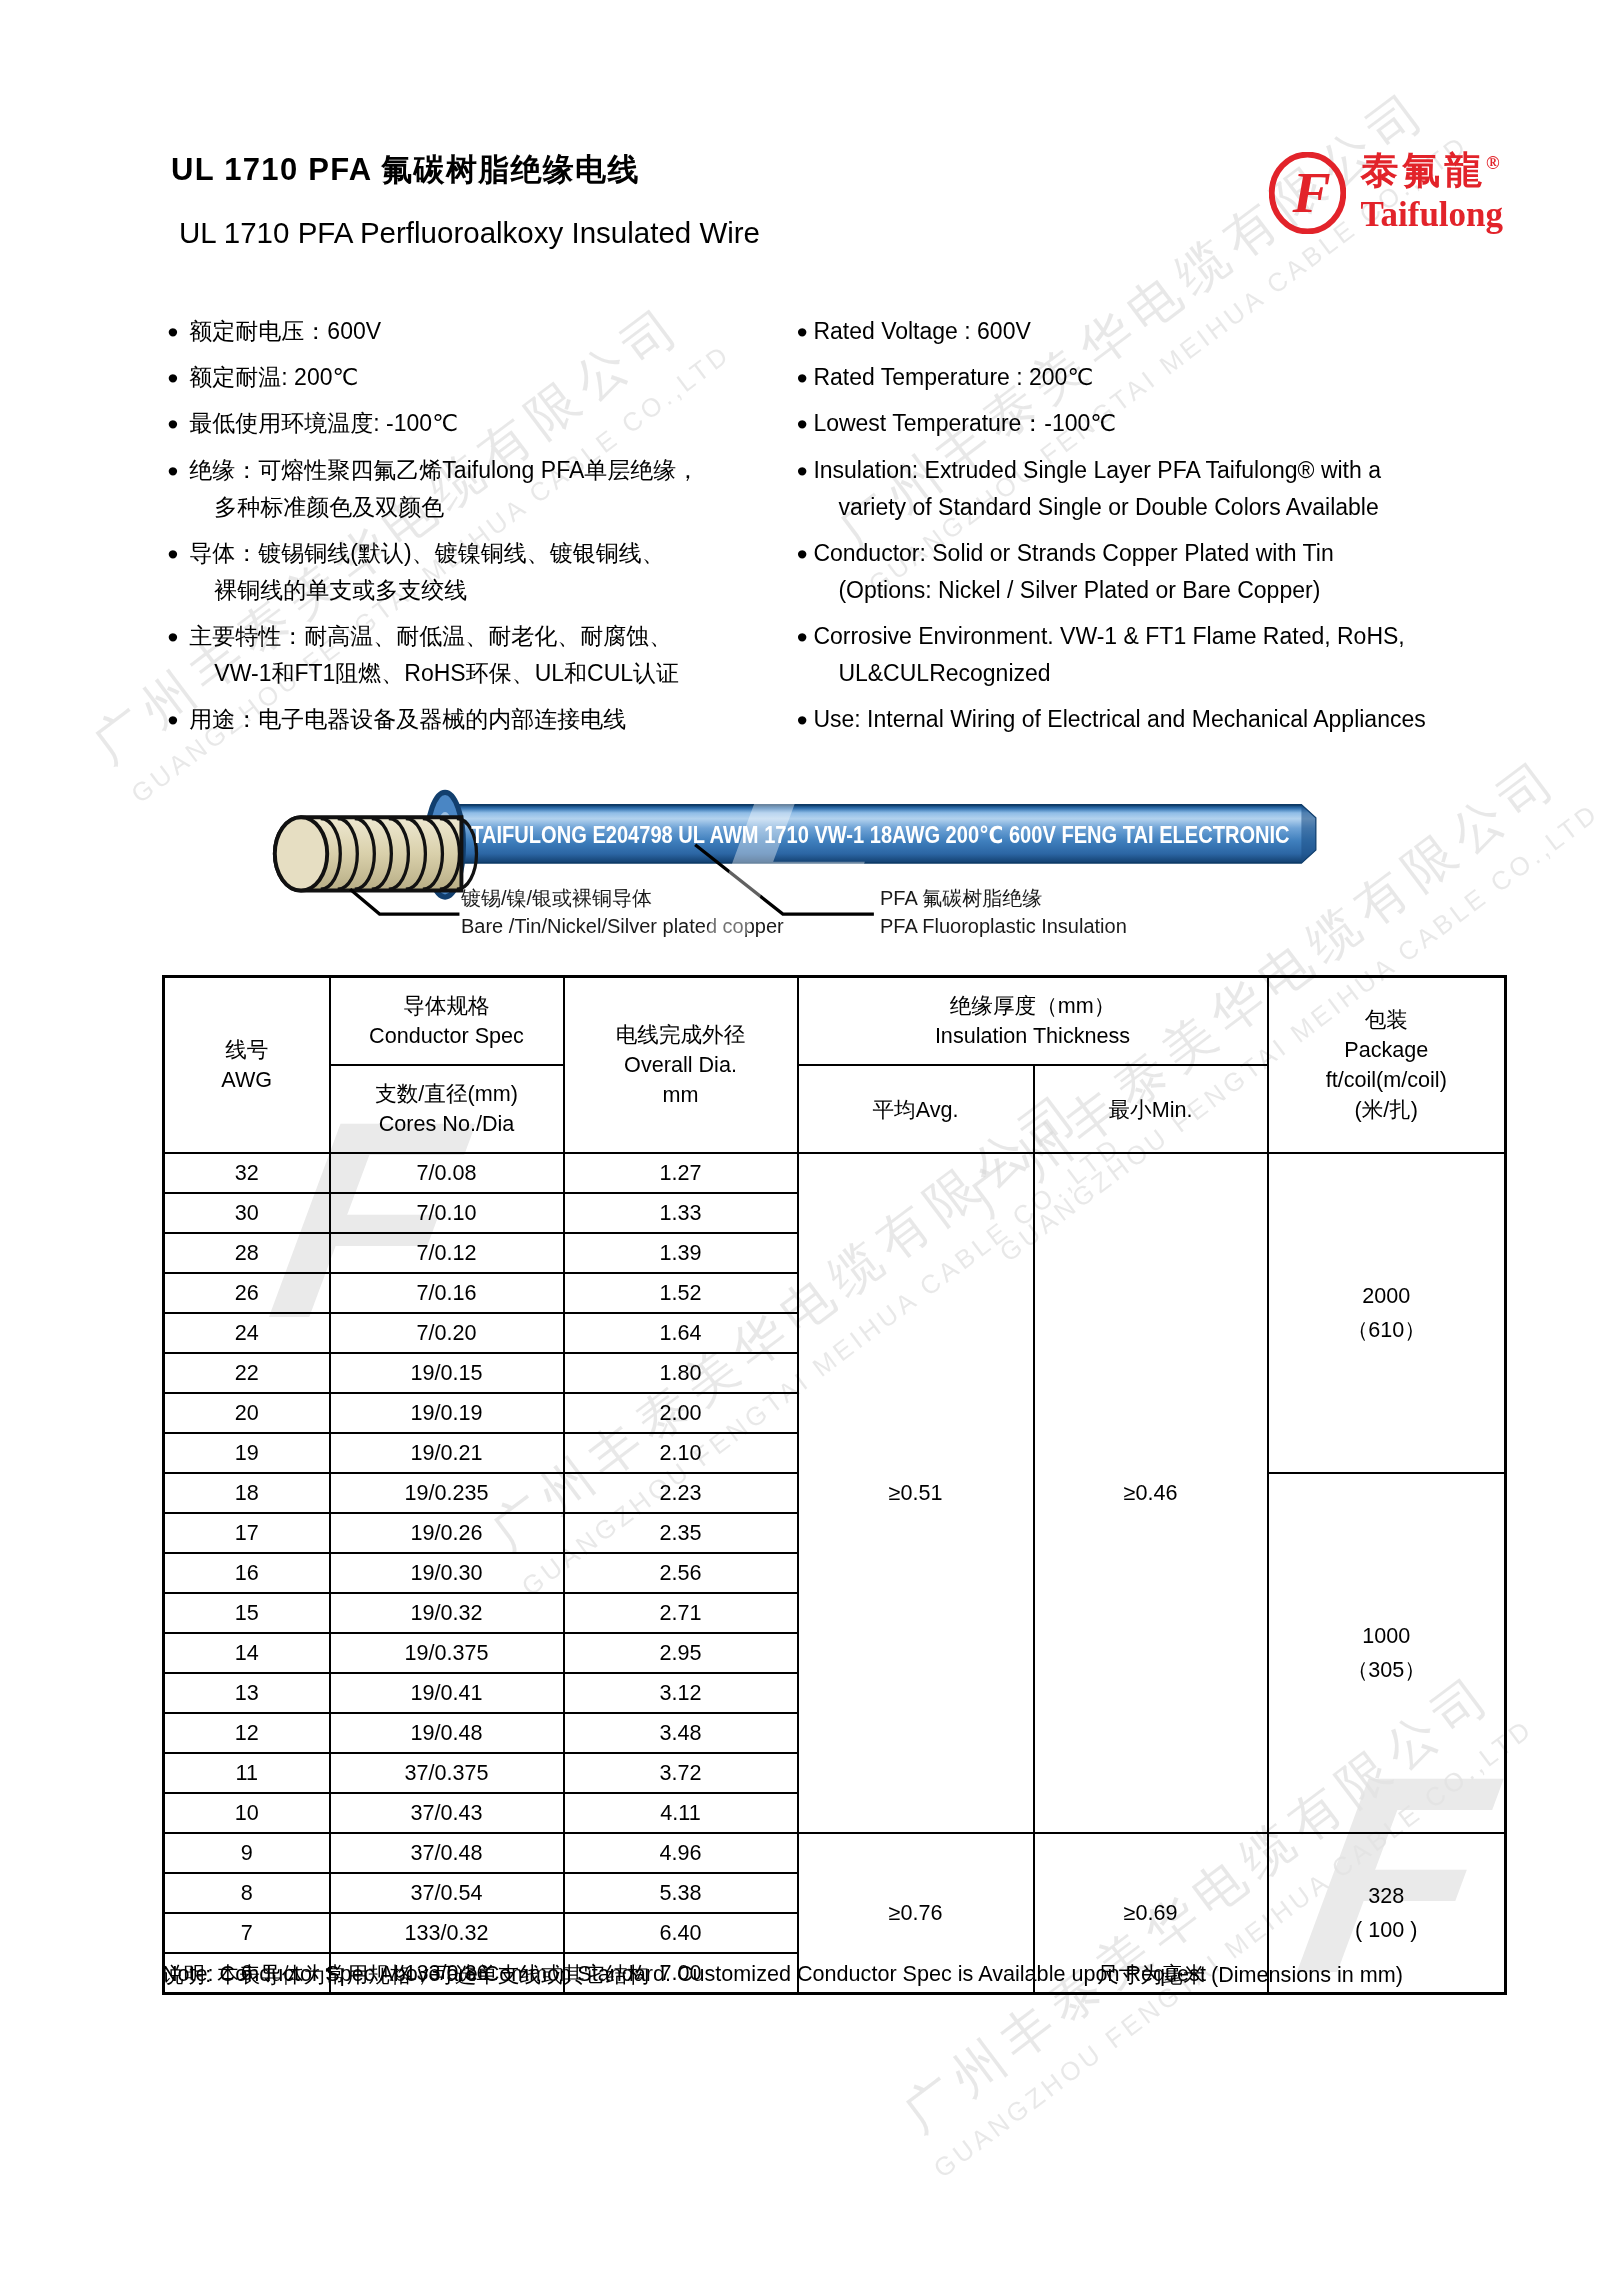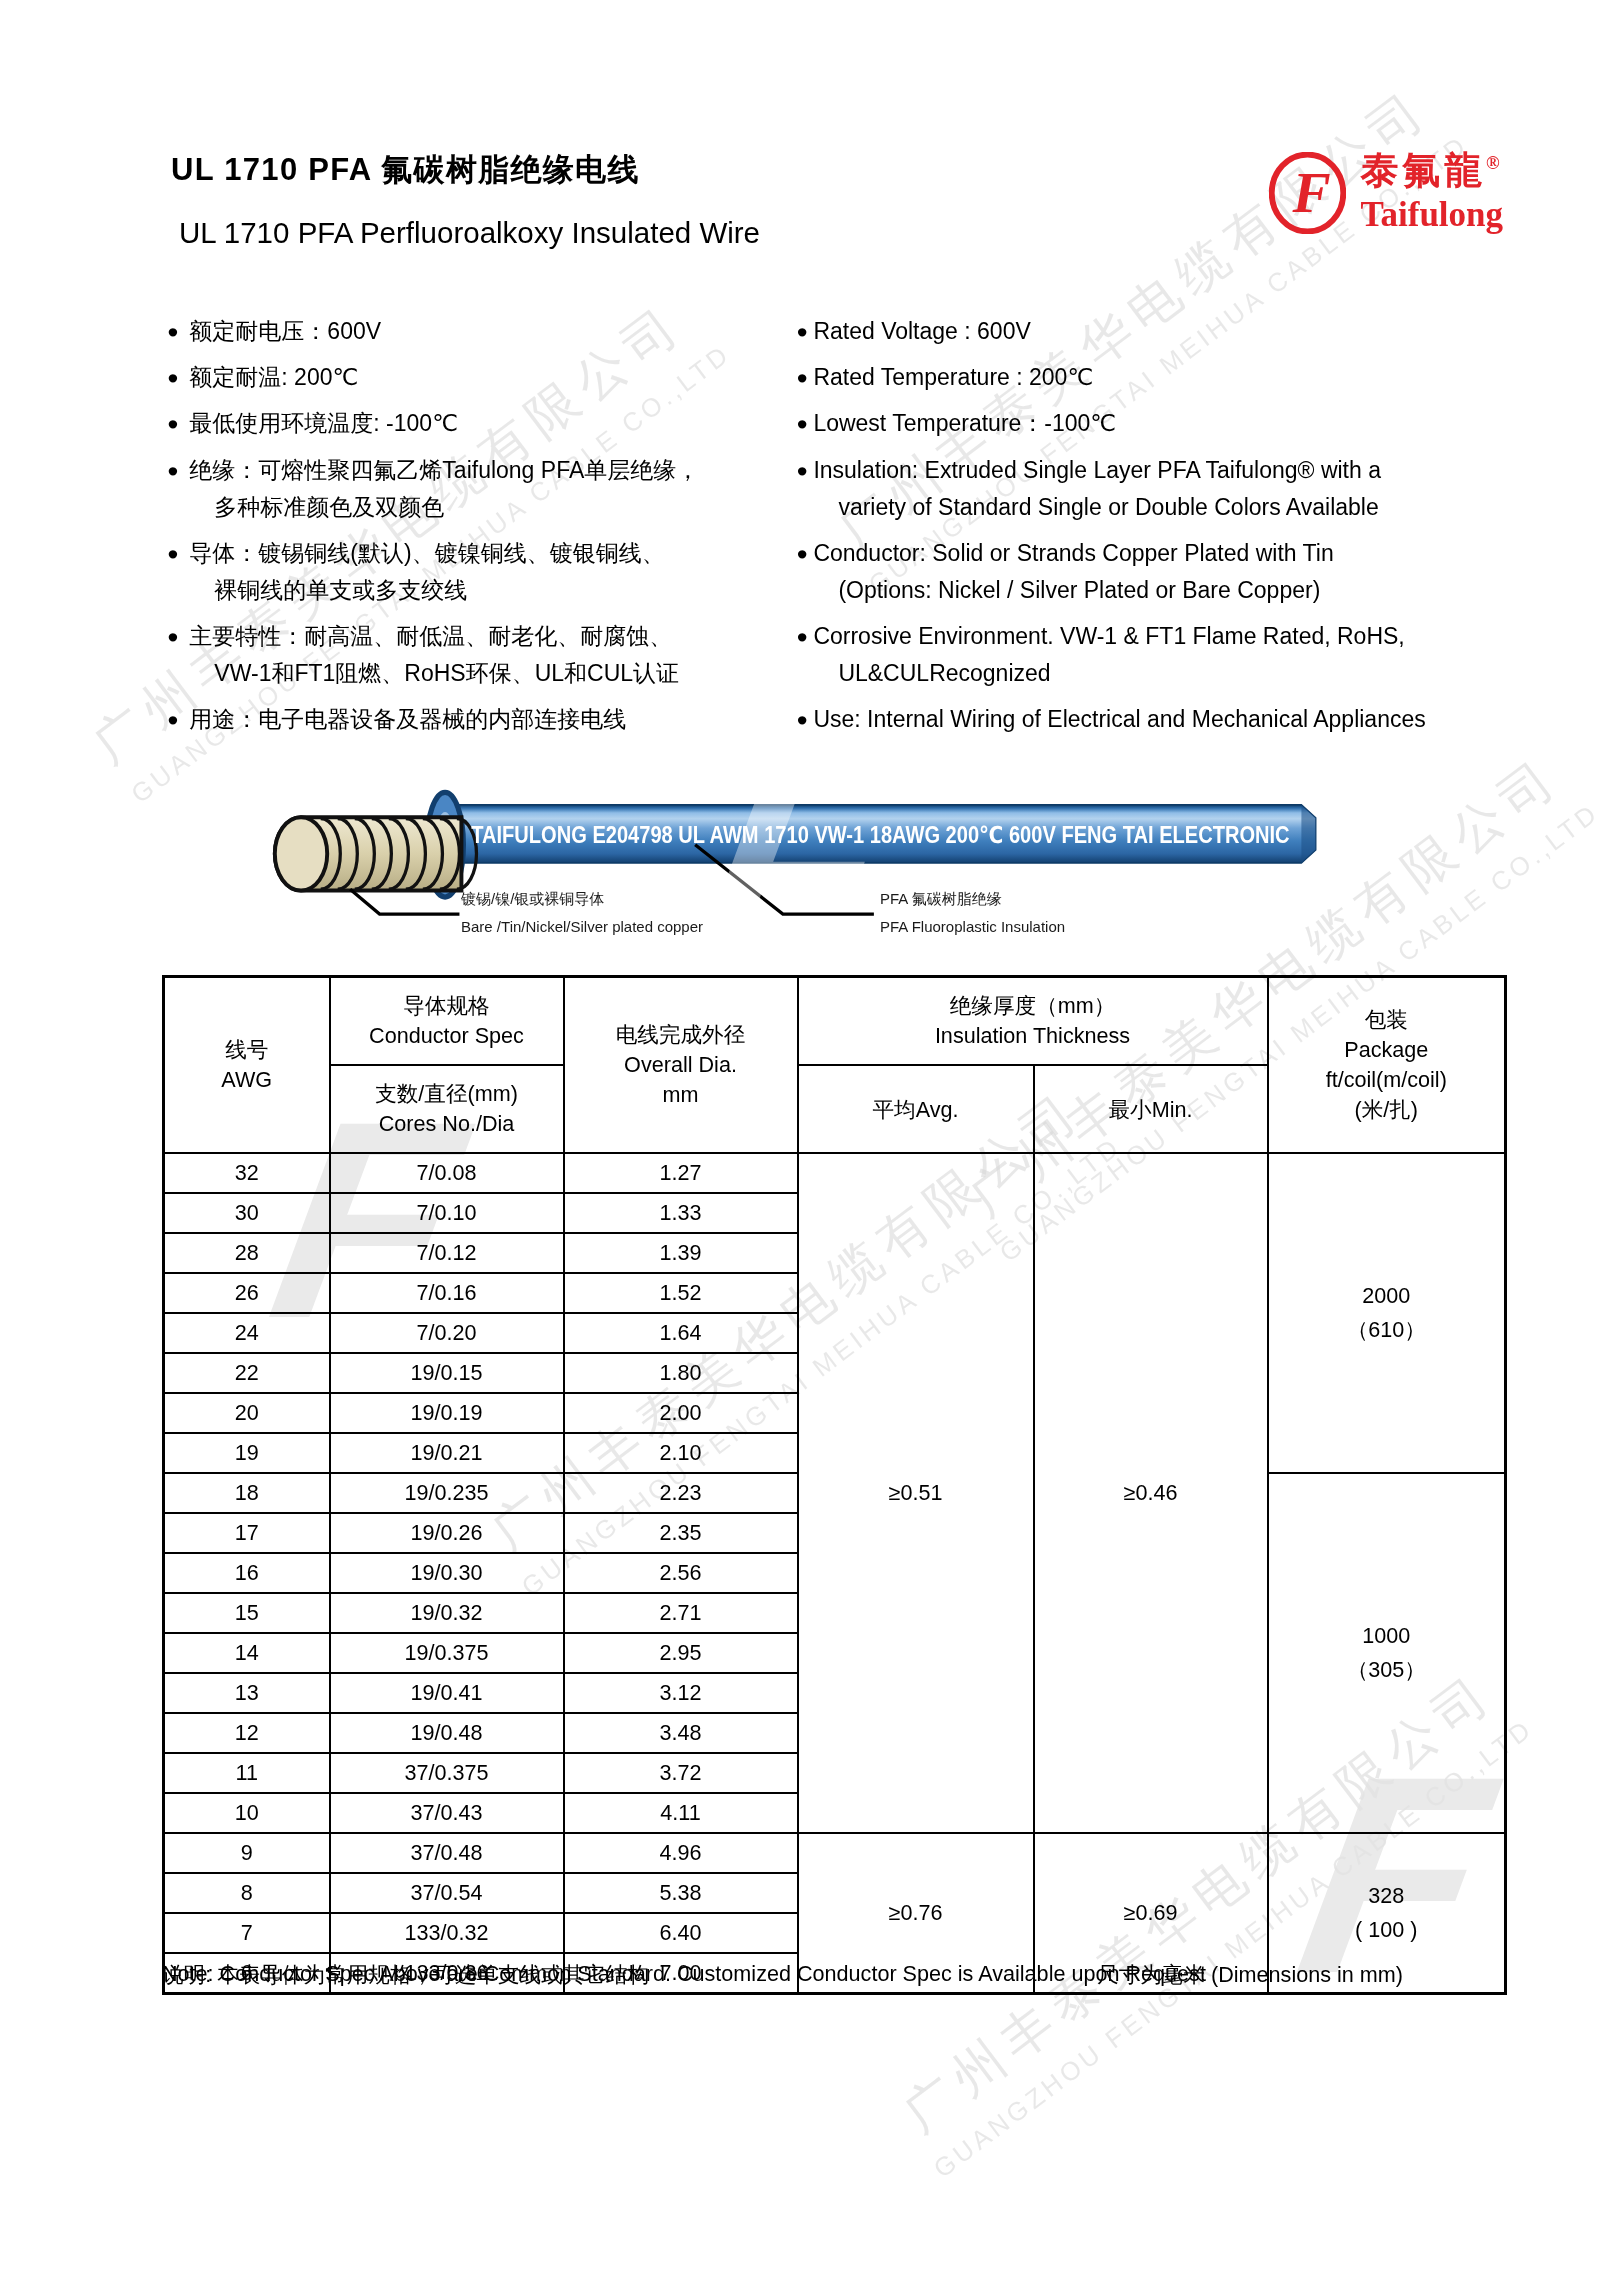--- a/index.html
+++ b/index.html
@@ -34,21 +34,21 @@
   .feat-col.en{width:753px;margin-left:16.4px;}
   .feat-item{display:flex;margin-bottom:9.2px;}
   .feat-bullet{flex:0 0 auto;font-size:19.6px;line-height:37px;margin-right:10.5px;}
   .feat-col.en .feat-bullet{margin-right:5.2px;}
   .feat-lines{font-size:23px;line-height:37px;}
   .feat-lines div:nth-child(n+2){padding-left:25px;}
 
   
   .wire-fig{position:absolute;left:0;top:779px;width:1623px;height:196px;}
   .wire-svg{position:absolute;left:229px;top:0;}
-  .wire-label{position:absolute;top:106px;font-size:15px;line-height:27.5px;color:#1a1a1a;}
+  .wire-label{position:absolute;top:106px;font-size:20px;line-height:27.5px;color:#1a1a1a;}
   .wire-label.cond{left:461px;}
   .wire-label.insu{left:880px;}
 
   
   .spec-table{position:absolute;left:162px;top:975px;border-collapse:collapse;table-layout:fixed;
               width:1341px;border:3.3px solid #000;font-size:21.6px;}
   .spec-table th,.spec-table td{border:2px solid #000;text-align:center;vertical-align:middle;
               padding:0;font-weight:normal;background:transparent;}
   .spec-table thead .h-line{line-height:30px;}
   .spec-table thead th{height:86px;}

